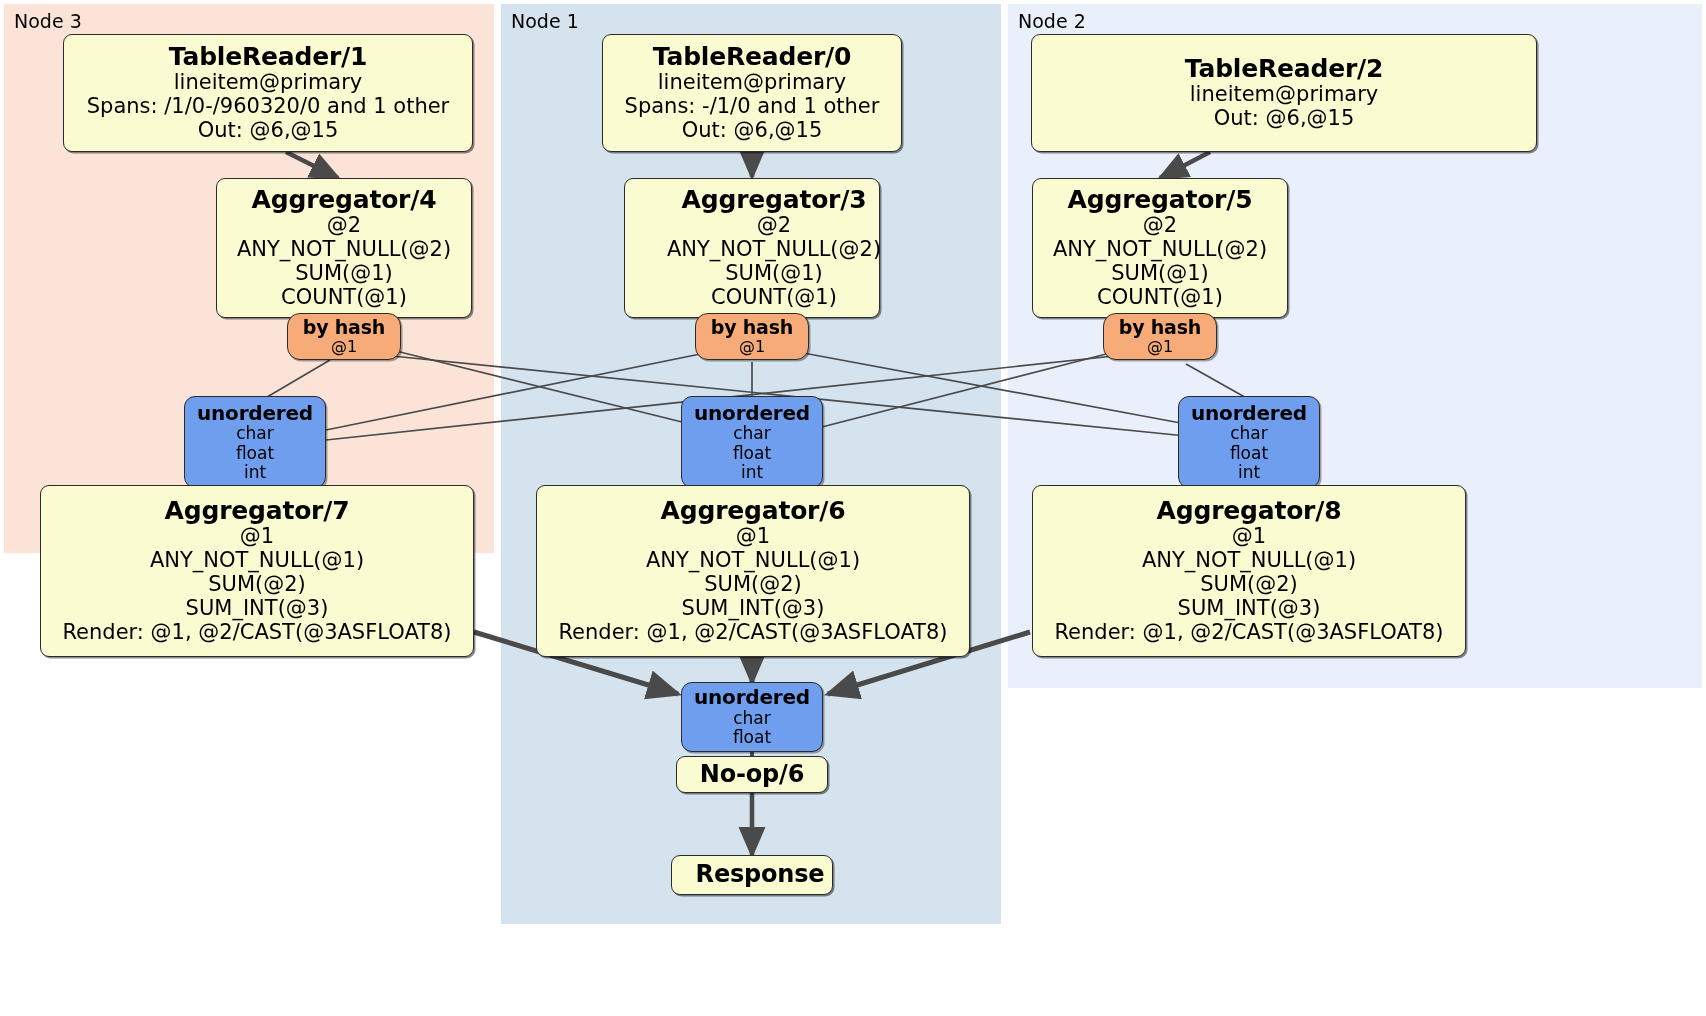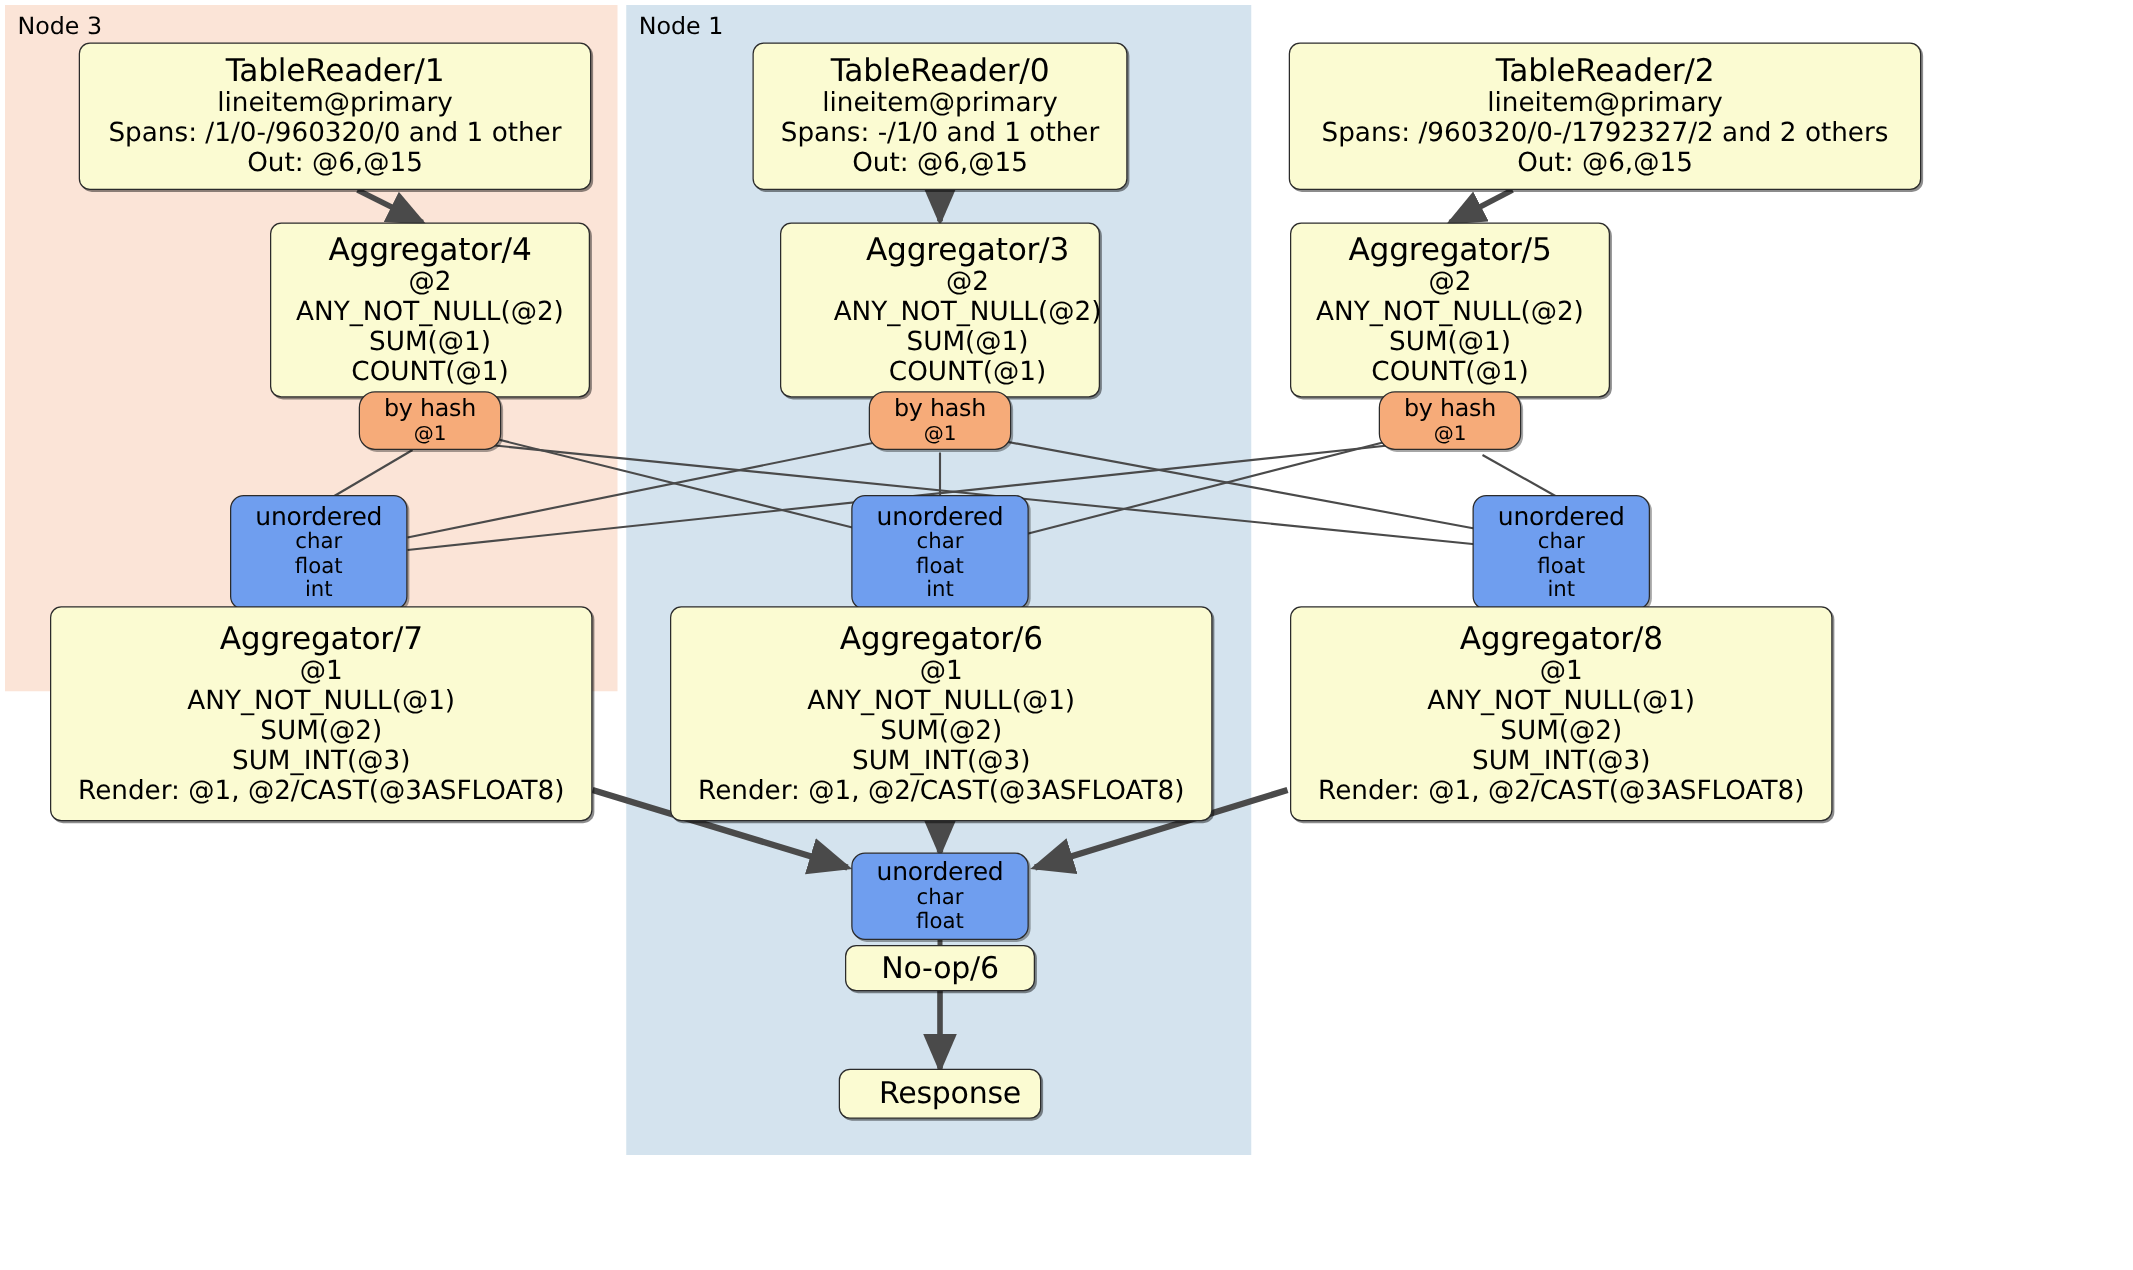--- a/index.html
+++ b/index.html
@@ -62,21 +62,21 @@
     background: #f6ab79;
     border-radius: 13px;
     box-shadow: 1.5px 1.5px 0 rgba(0,0,0,0.35);
   }
   .sync {
     background: #6f9eef;
     border-radius: 11px;
     box-shadow: 1.5px 1.5px 0 rgba(0,0,0,0.35);
   }
   .gnode .ttl {
-    font-weight: normal;
+    font-weight: bold;
     font-size: 25px;
     letter-spacing: -0.2px;
   }
   .router .ttl { font-size: 19px; }
   .sync .ttl { font-size: 20px; }
   .gnode .ln {
     font-size: 21px;
     white-space: nowrap;
   }
   .router .ln { font-size: 16px; }
@@ -86,20 +86,23 @@
 </head>
 <body>
 
 <div id="canvas">
 
   <div class="panel" style="left:4px; top:4px; width:490px; height:549px; background:#fbe4d7;">
     <span class="panel-label">Node 3</span>
   </div>
   <div class="panel" style="left:501px; top:4px; width:500px; height:920px; background:#d4e3ee;">
     <span class="panel-label">Node 1</span>
+  </div>
+  <div class="panel" style="left:1008px; top:4px; width:694px; height:684px; background:#eaf0fb;">
+    <span class="panel-label">Node 2</span>
   </div>
 
   <svg id="edges" viewBox="0 0 1706 1016">
     <defs>
       <marker id="ah" markerWidth="8" markerHeight="8" refX="6.2" refY="3" orient="auto" markerUnits="strokeWidth">
         <path d="M0,0 L7,3 L0,6 z" fill="#4a4a4a"></path>
       </marker>
       <marker id="ah-thin" markerWidth="9" markerHeight="9" refX="7" refY="3.2" orient="auto" markerUnits="strokeWidth">
         <path d="M0,0.2 L7.6,3.2 L0,6.2 z" fill="#4a4a4a"></path>
       </marker>
@@ -159,21 +162,20 @@
   <div class="gnode proc" style="left:602px; top:34px; width:300px; height:118px;">
     <div class="ttl">TableReader/0</div>
     <div class="ln">lineitem@primary</div>
     <div class="ln">Spans: -/1/0 and 1 other</div>
     <div class="ln">Out: @6,@15</div>
   </div>
 
   <div class="gnode proc" style="left:1031px; top:34px; width:506px; height:118px;">
     <div class="ttl">TableReader/2</div>
     <div class="ln">lineitem@primary</div>
-    <div class="ln">Spans: /960320/0-/1792327/2 and 2 others</div>
     <div class="ln">Out: @6,@15</div>
   </div>
 
   <div class="gnode proc" style="left:216px; top:178px; width:256px; height:140px;">
     <div class="ttl">Aggregator/4</div>
     <div class="ln">@2</div>
     <div class="ln">ANY_NOT_NULL(@2)</div>
     <div class="ln">SUM(@1)</div>
     <div class="ln">COUNT(@1)</div>
   </div>

